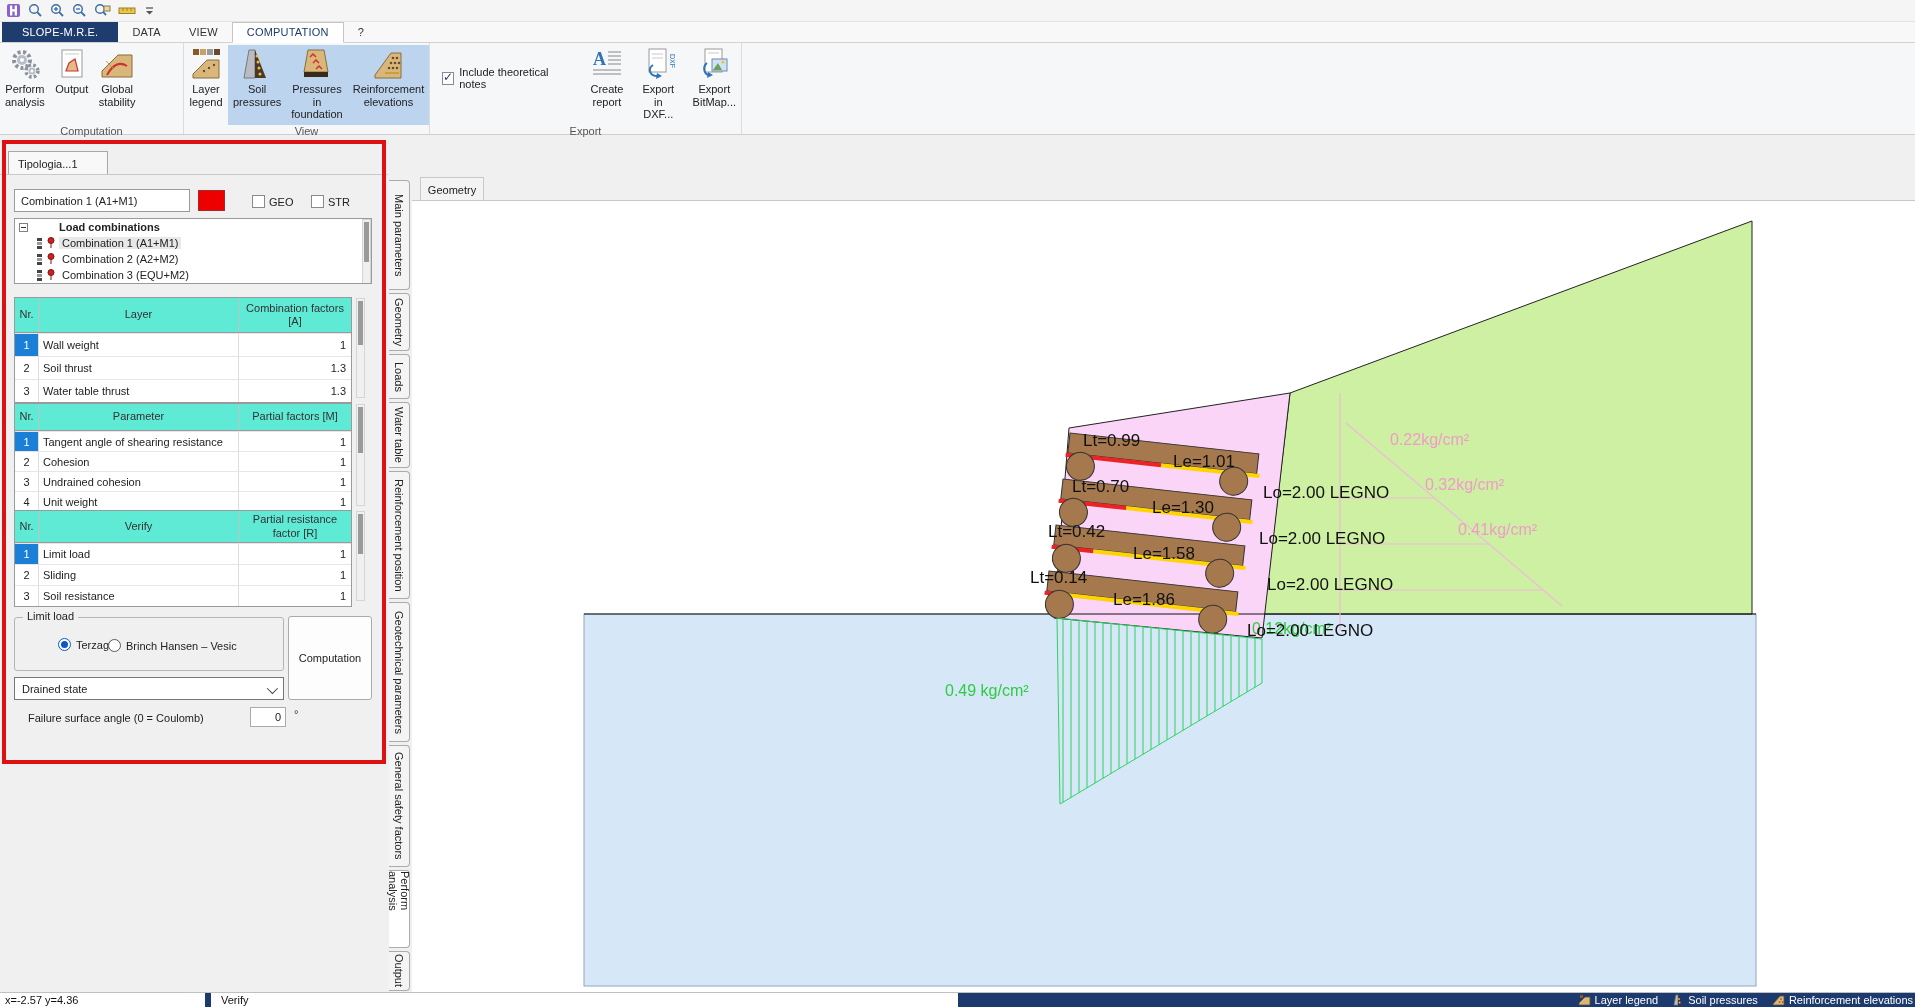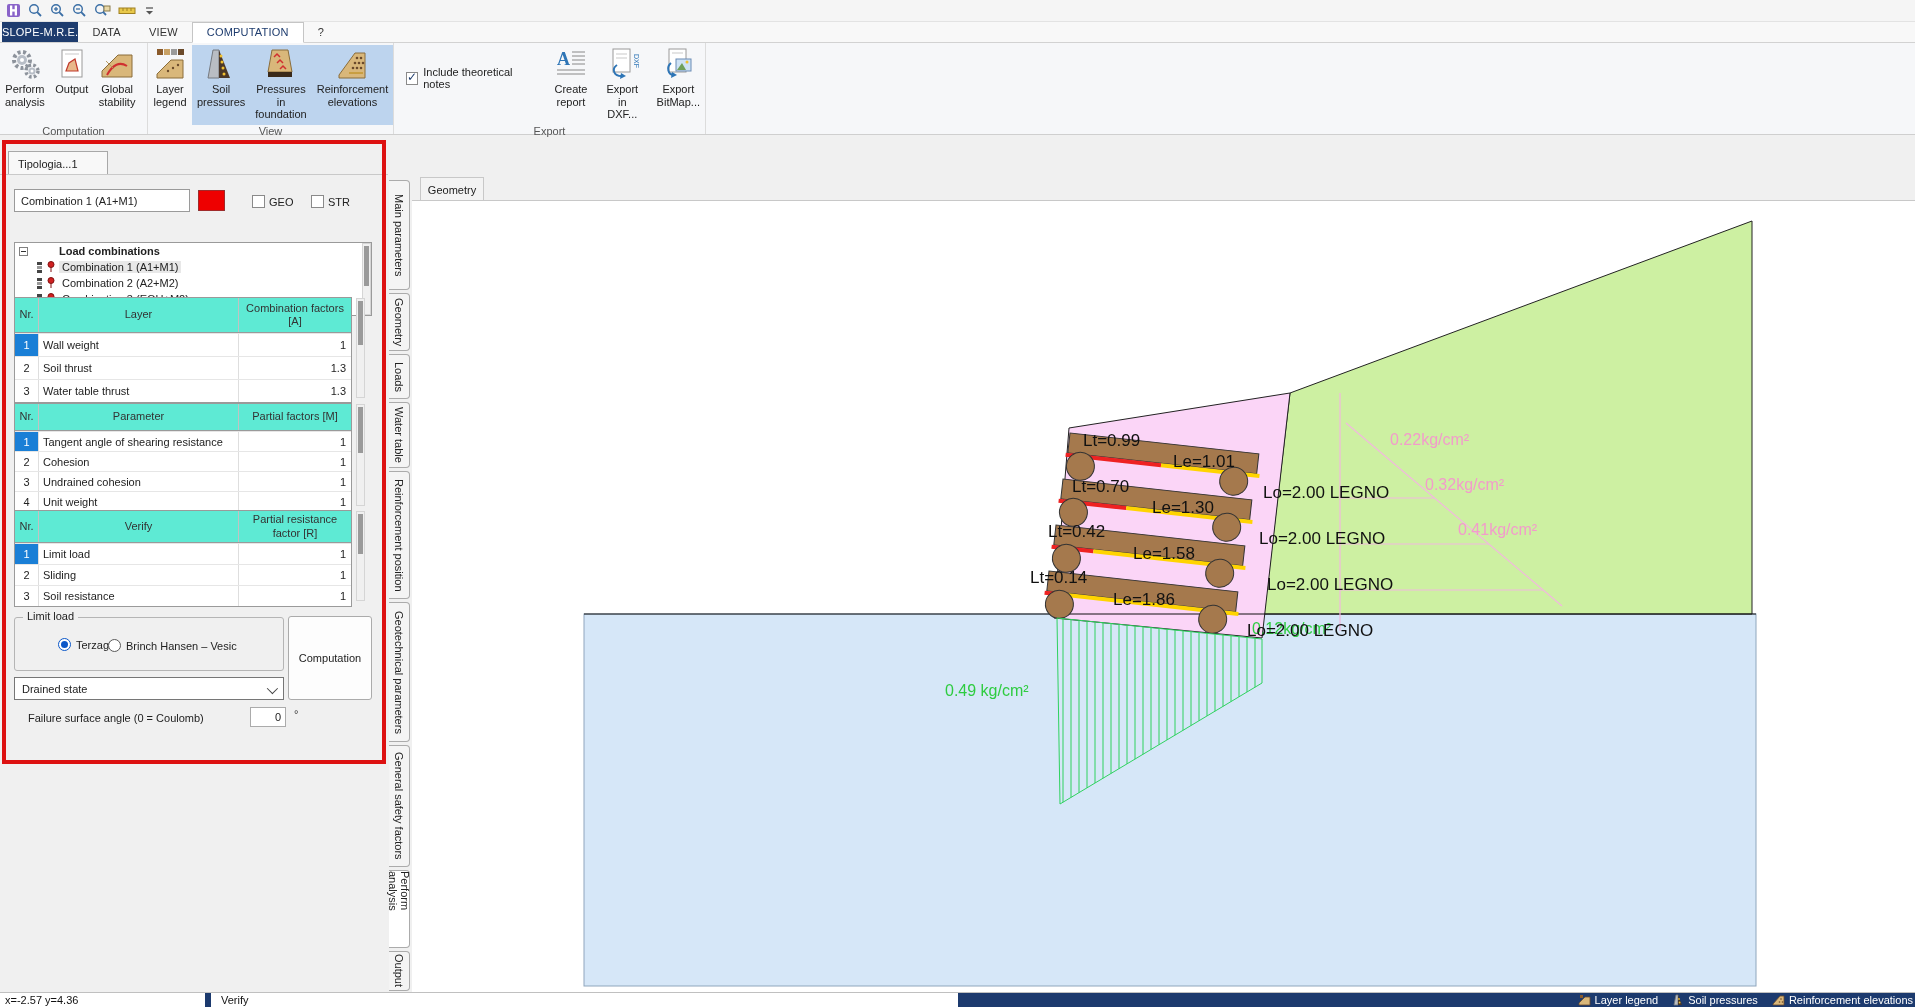--- a/index.html
+++ b/index.html
@@ -6,21 +6,21 @@
   .app{position:relative;width:1915px;height:1007px;background:#f0f0f0;overflow:hidden;
        font-family:"Liberation Sans","DejaVu Sans",sans-serif;font-size:11px;color:#222;}
   
   .qat{position:absolute;left:0;top:0;width:100%;height:22px;background:#f5f5f5;
        border-bottom:1px solid #e3e3e3;display:flex;align-items:center;gap:7px;padding-left:6px;box-sizing:border-box;}
   .qat svg{display:block;}
   
   .tabbar{position:absolute;left:0;top:22px;width:100%;height:21px;background:#f8f8f8;
           border-bottom:1px solid #d2d2d2;display:flex;align-items:flex-end;box-sizing:border-box;}
   .mtab{padding:3px 14px 4px 14px;color:#333;letter-spacing:.2px;cursor:default;}
-  .mtab.brand{background:#1e3c6e;color:#fff;margin-left:2px;padding:4px 0;}
+  .mtab.brand{background:#1e3c6e;color:#fff;margin-left:2px;padding:4px 20px;}
   .mtab.active{background:#fff;border:1px solid #c5c5c5;border-bottom:1px solid #fff;color:#1e3c6e;margin-bottom:-1px;}
   
   .ribbon{position:absolute;left:0;top:43px;width:100%;height:92px;background:#f6f7f9;
           border-bottom:1px solid #cfcfcf;display:flex;box-sizing:border-box;}
   .rgroup{display:flex;flex-direction:column;border-right:1px solid #dcdcdc;box-sizing:border-box;}
   .rrow{flex:1;display:flex;align-items:flex-end;padding-top:2px;}
   .glabel{height:16px;text-align:center;color:#555;font-size:11px;}
   .rbtn{display:flex;flex-direction:column;align-items:center;padding:2px 5px;height:80px;box-sizing:border-box;}
   .rbtn .rlabel{white-space:pre-line;text-align:center;line-height:1.15;margin-top:2px;color:#222;}
   .hlwrap{background:#bdd4ee;display:flex;}
@@ -38,22 +38,22 @@
   .redbox{position:absolute;left:2px;top:140px;width:384px;height:624px;border:4px solid #dd1111;
           box-sizing:border-box;z-index:40;pointer-events:none;}
   .ptab{position:absolute;left:8px;top:151px;width:100px;height:24px;background:#f8f8f8;border:1px solid #a8a8a8;
         border-bottom:none;display:flex;align-items:center;padding-left:9px;box-sizing:border-box;}
   .pline{position:absolute;left:0;top:174px;width:388px;border-top:1px solid #c9c9c9;}
   .cmbinput{position:absolute;left:14px;top:189px;width:176px;height:23px;border:1px solid #9a9a9a;background:#fff;
             display:flex;align-items:center;padding-left:6px;box-sizing:border-box;}
   .swatch{position:absolute;left:198px;top:190px;}
   .chkrow{position:absolute;display:flex;align-items:center;gap:4px;}
   
-  .tree{position:absolute;left:14px;top:218px;width:358px;height:74px;border:1px solid #9a9a9a;background:#fff;
-        overflow:hidden;box-sizing:border-box;margin-top:24px;}
+  .tree{position:absolute;left:14px;top:218px;width:358px;height:66px;border:1px solid #9a9a9a;background:#fff;
+        overflow:hidden;box-sizing:border-box;}
   .trow{height:16px;display:flex;align-items:center;gap:4px;padding-left:4px;}
   .trow.child{padding-left:22px;}
   .trow.selected .tlabel{background:#e8e8e8;}
   .tlabel{padding:0 3px;}
   .troot{font-weight:bold;}
   
   .sbar{position:absolute;width:9px;background:#f0f0f0;border:1px solid #d5d5d5;box-sizing:border-box;}
   .sthumb{position:absolute;left:1px;width:5px;background:#9a9a9a;}
   
   .tbl{position:absolute;left:14px;width:338px;border:1px solid #9a9a9a;background:#fff;box-sizing:border-box;}
@@ -158,21 +158,21 @@
 
   <div class="tabbar">
     <div class="mtab brand">SLOPE-M.R.E.</div>
     <div class="mtab">DATA</div>
     <div class="mtab">VIEW</div>
     <div class="mtab active">COMPUTATION</div>
     <div class="mtab">?</div>
   </div>
 
   <div class="ribbon">
-    <div class="rgroup" style="width:148px;">
+    <div class="rgroup" style="width:184px;">
       <div class="rrow">
         <div class="rbtn">
           <svg width="34" height="34">
               <circle cx="14" cy="13" r="8" fill="none" stroke="#8d939c" stroke-width="4" stroke-dasharray="3 2.5"></circle>
               <circle cx="14" cy="13" r="5" fill="#b8bec7"></circle>
               <circle cx="14" cy="13" r="2" fill="#fff"></circle>
               <circle cx="24" cy="24" r="6" fill="none" stroke="#8d939c" stroke-width="3.4" stroke-dasharray="2.6 2.2"></circle>
               <circle cx="24" cy="24" r="3.6" fill="#b8bec7"></circle>
               <circle cx="24" cy="24" r="1.5" fill="#fff"></circle>
             </svg>

